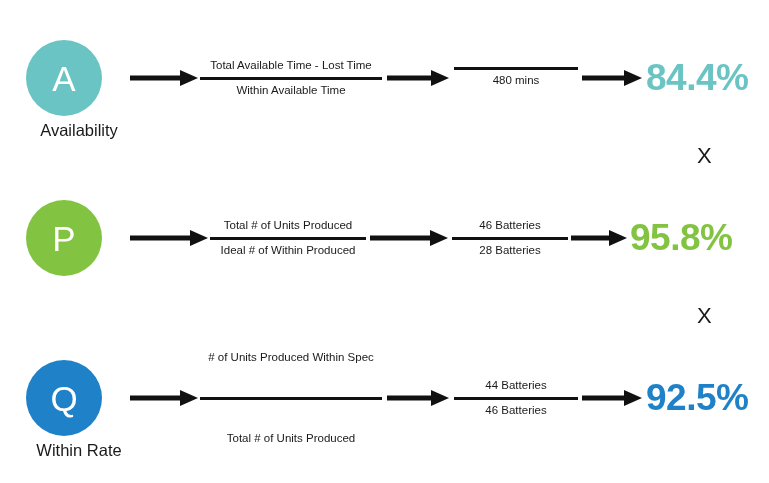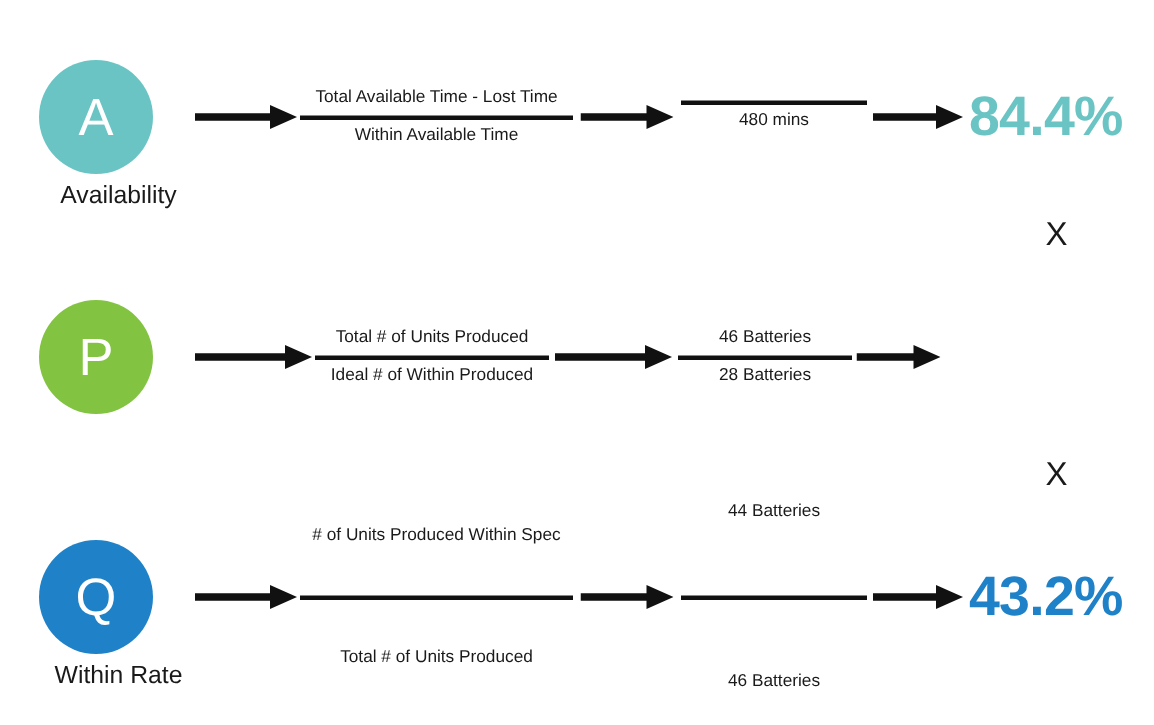--- a/index.html
+++ b/index.html
@@ -205,20 +205,21 @@
       <div class="denominator">28 Batteries</div>
     </div>
 
     <div class="arrow" style="width:62px;">
       <svg width="56" height="20" viewBox="0 0 56 20" aria-hidden="true">
         <rect x="0" y="7.5" width="40" height="5" fill="#111111"></rect>
         <polygon points="38,2 56,10 38,18" fill="#111111"></polygon>
       </svg>
     </div>
 
+    <div class="result" style="color:#82c341;">95.8%</div>
   </div>
 
   <div class="operator op-2">X</div>
 
   <div class="row row-quality">
 
     <div class="badge">
       <div class="circle" style="background:#1f82c8;">
         <span>Q</span>
       </div>
@@ -238,29 +239,29 @@
       <div class="denominator">Total # of Units Produced</div>
     </div>
 
     <div class="arrow" style="width:72px;">
       <svg width="62" height="20" viewBox="0 0 62 20" aria-hidden="true">
         <rect x="0" y="7.5" width="46" height="5" fill="#111111"></rect>
         <polygon points="44,2 62,10 44,18" fill="#111111"></polygon>
       </svg>
     </div>
 
-    <div class="fraction" style="width:124px;gap:44px;">
+    <div class="fraction" style="width:124px;">
       <div class="numerator">44 Batteries</div>
       <div class="bar"></div>
       <div class="denominator">46 Batteries</div>
     </div>
 
     <div class="arrow" style="width:68px;">
       <svg width="60" height="20" viewBox="0 0 60 20" aria-hidden="true">
         <rect x="0" y="7.5" width="44" height="5" fill="#111111"></rect>
         <polygon points="42,2 60,10 42,18" fill="#111111"></polygon>
       </svg>
     </div>
 
-    <div class="result" style="color:#1f82c8;">43.2%</div>
+    <div class="result" style="color:#1f82c8;">92.5%</div>
   </div>
 
 </div>
 
 </body></html>

